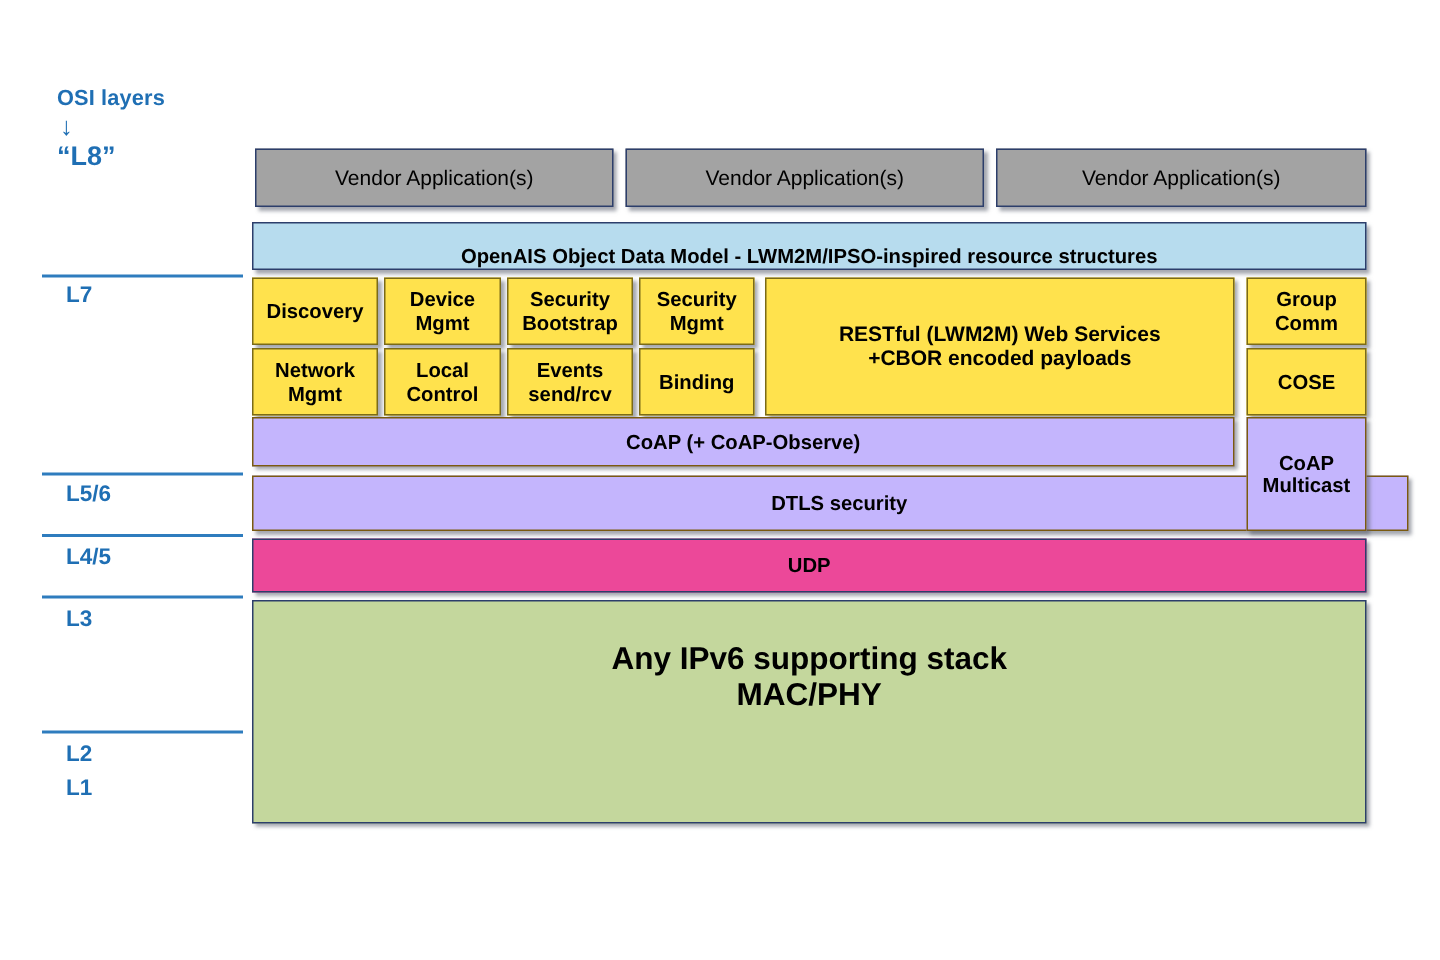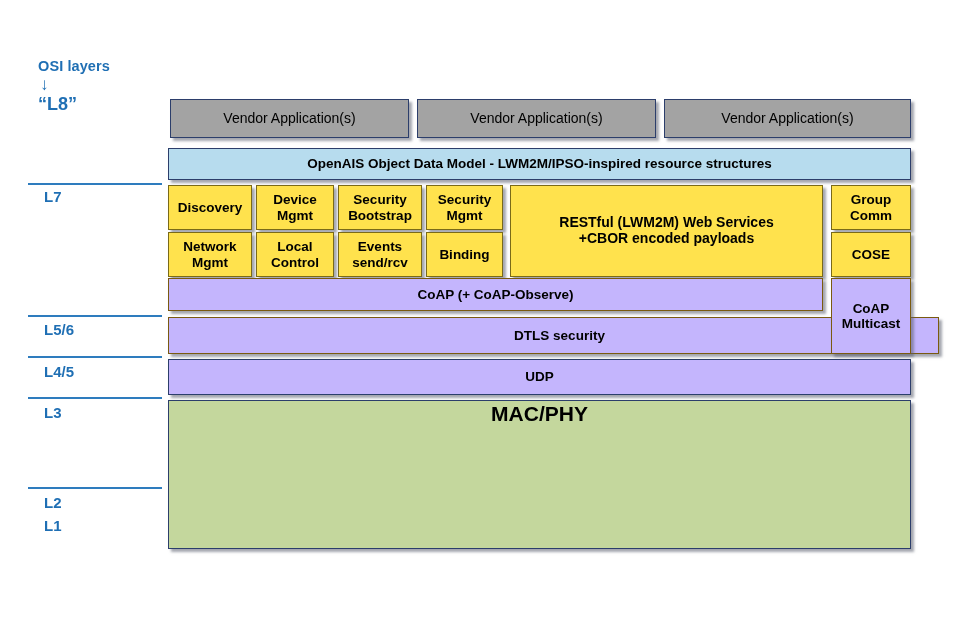--- a/index.html
+++ b/index.html
@@ -80,39 +80,40 @@
 
   .vendor {
     background: #a3a3a3;
     font-size: 14px;
     font-weight: normal;
     border-color: #2c3e6b;
   }
   .odm {
     background: #b7dcee;
     font-size: 13.5px;
+    align-items: flex-end;
   }
   .yellow {
     background: #ffe24d;
     font-size: 13.5px;
     border-color: #7a6a18;
   }
   .yellow-wide {
     background: #ffe24d;
     font-size: 14px;
     border-color: #7a6a18;
   }
   .orange {
     background: #c4b5fd;
     font-size: 13.5px;
     border-color: #7a5a10;
     text-align: center;
   }
   .udp {
-    background: #c4b5fd;
+    background: #ec4899;
     font-size: 13.5px;
     border-color: #2c3e6b;
   }
   .green {
     background: #c4d79d;
     border-color: #2c3e6b;
     flex-direction: column;
     justify-content: flex-start;
   }
   .green .ipv6 {
@@ -246,16 +247,17 @@
       <span>CoAP</span>
       <span class="sub">Multicast</span>
     </span>
   </div>
 
   <div class="box udp" style="left:168px; top:359px; width:743px; height:36px;">
     <span>UDP</span>
   </div>
 
   <div class="box green" style="left:168px; top:400px; width:743px; height:149px;">
+    <span class="ipv6">Any IPv6 supporting stack</span>
     <span class="macphy">MAC/PHY</span>
   </div>
 
 </div>
 
 </body></html>

